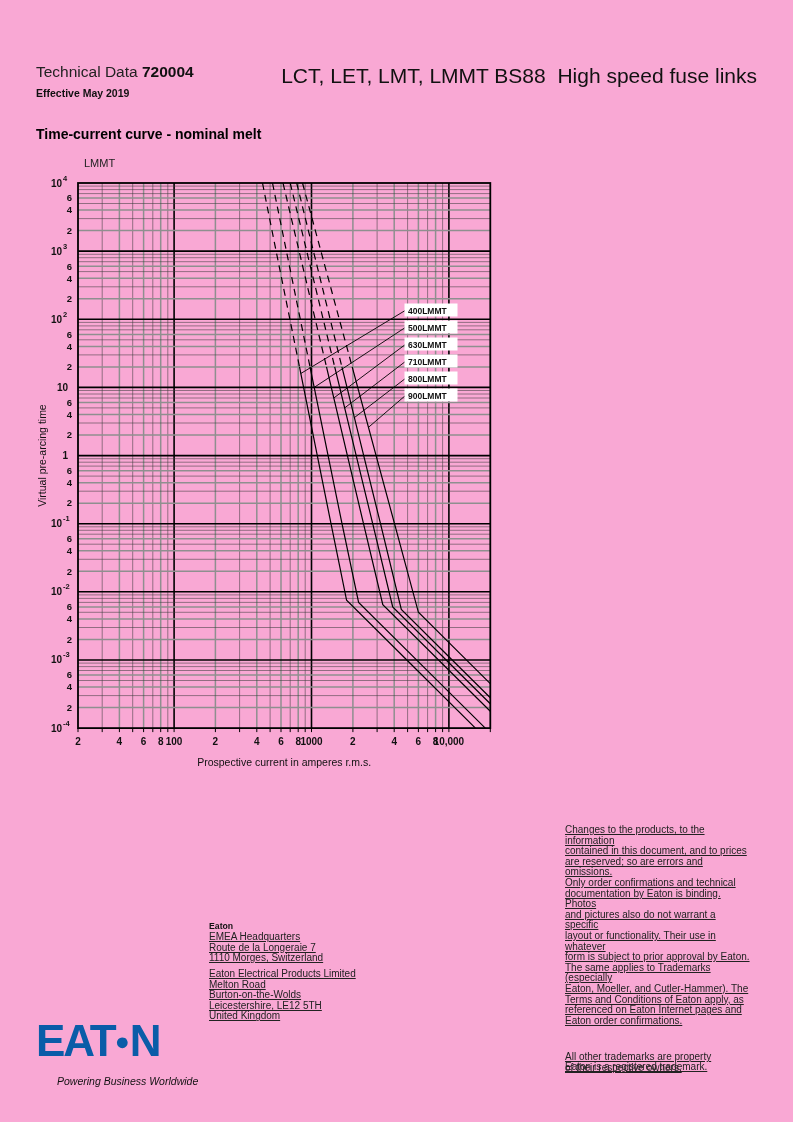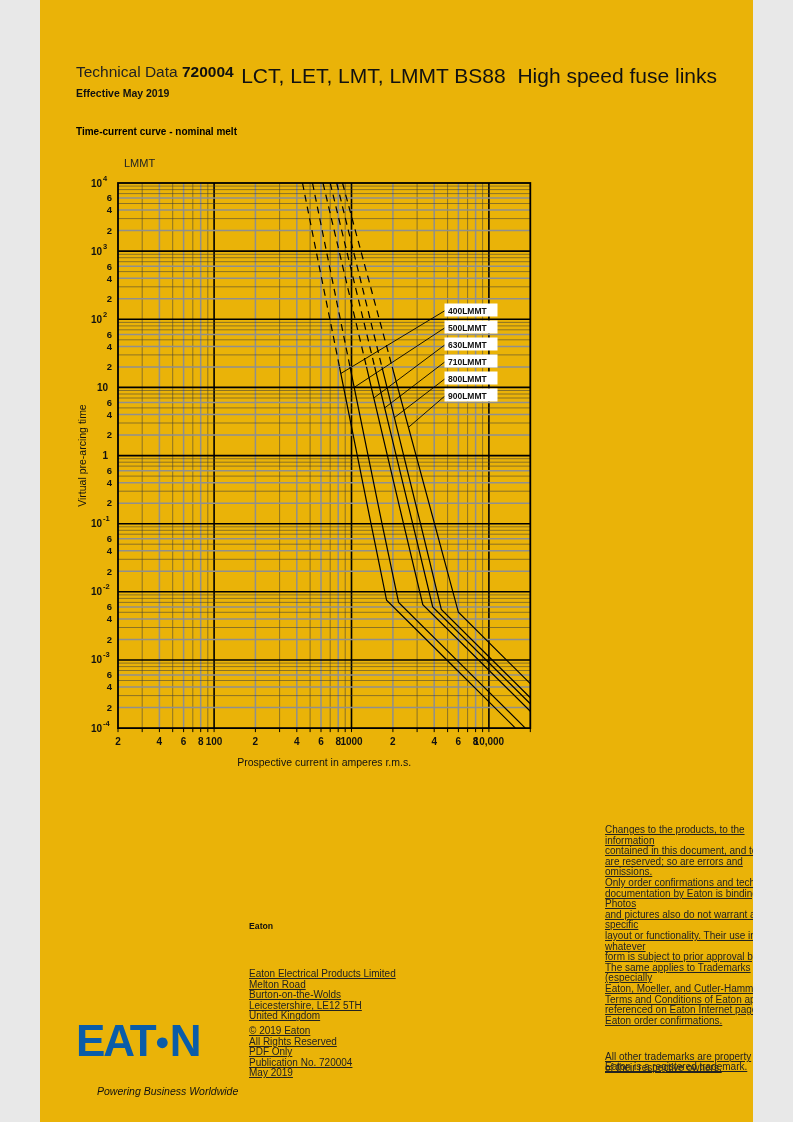--- a/index.html
+++ b/index.html
@@ -1,39 +1,39 @@
 <!DOCTYPE html>
 <html><head>
 <meta charset="utf-8">
 <style>
   html,body{margin:0;padding:0;background:#e8e8e8;}
-  .page{position:relative;width:713px;height:1122px;background:#eab308;
+  .page{position:relative;width:793px;height:1122px;background:#f9a8d4;
         font-family:"Liberation Sans",sans-serif;color:#1a1a1a;overflow:hidden;margin:0 auto;}
   .abs{position:absolute;}
   .hdr-left{left:36px;top:63px;font-size:15.5px;color:#222;}
   .hdr-left b{color:#111;}
   .hdr-eff{left:36px;top:87px;font-size:10.5px;font-weight:bold;color:#111;}
   .hdr-right{right:36px;top:64px;font-size:21px;color:#111;white-space:pre;}
-  .sec-title{left:36px;top:126px;font-size:10px;font-weight:bold;color:#000;}
+  .sec-title{left:36px;top:126px;font-size:14px;font-weight:bold;color:#000;}
   .sec-sub{left:36px;top:157px;font-size:11px;color:#222;margin-left:48px;}
   .chart-wrap{left:36px;top:172px;width:512px;height:625px;}
   svg{font-family:"Liberation Sans",sans-serif;}
   .fcol{font-size:10px;line-height:10.6px;color:#222;white-space:pre-line;text-decoration:underline;}
   .fc-center{left:209px;width:190px;}
   .fc-title{left:209px;top:921px;font-size:8.7px;font-weight:bold;color:#111;}
   .addr1{top:932px;}
   .addr2{top:969px;}
   .pub{top:1026px;}
   .legal{left:565px;top:825px;width:185px;}
   .tm1{left:565px;top:1034px;margin-top:28px;}
   .tm2{left:565px;top:1052px;}
   .logo{left:36px;top:1019px;}
   .logo-text{font-size:44px;font-weight:900;letter-spacing:-2px;line-height:44px;}
   .logo-dot{display:inline-block;font-size:25px;transform:translateY(-6px);letter-spacing:0;}
-  .logo-tag{margin-left:21px;margin-top:16px;font-size:10.5px;font-style:italic;color:#111;}
+  .logo-tag{margin-left:21px;margin-top:6px;font-size:10.5px;font-style:italic;color:#111;}
 </style>
 </head>
 <body>
 
 <div class="page">
 
   <div class="abs hdr-left"><span style="white-space:pre">Technical Data </span><b>720004</b></div>
   <div class="abs hdr-eff">Effective May 2019</div>
   <div class="abs hdr-right">LCT, LET, LMT, LMMT BS88  High speed fuse links</div>
 
@@ -260,30 +260,28 @@
           <rect x="368.5" y="199.5" width="53" height="13" fill="#ffffff"></rect>
           <text x="372" y="209.5" font-size="8.5" font-weight="700" fill="#111">800LMMT</text>
           <line x1="332.5" y1="255.3" x2="370" y2="223" stroke="#000" stroke-width="0.9"></line>
           <rect x="368.5" y="216.5" width="53" height="13" fill="#ffffff"></rect>
           <text x="372" y="226.5" font-size="8.5" font-weight="700" fill="#111">900LMMT</text>
         </g>
       </svg>
   </div>
 
   <div class="abs fc-title">Eaton</div>
+  <div class="abs fcol fc-center addr1">EMEA Headquarters
+Route de la Longeraie 7
+1110 Morges, Switzerland</div>
   <div class="abs fcol fc-center addr2">Eaton Electrical Products Limited
 Melton Road
 Burton-on-the-Wolds
 Leicestershire, LE12 5TH
 United Kingdom</div>
-  <div class="abs fcol fc-center pub">© 2019 Eaton
-All Rights Reserved
-PDF Only
-Publication No. 720004
-May 2019</div>
 
   <div class="abs fcol legal">Changes to the products, to the information
 contained in this document, and to prices
 are reserved; so are errors and omissions.
 Only order confirmations and technical
 documentation by Eaton is binding. Photos
 and pictures also do not warrant a specific
 layout or functionality. Their use in whatever
 form is subject to prior approval by Eaton.
 The same applies to Trademarks (especially

